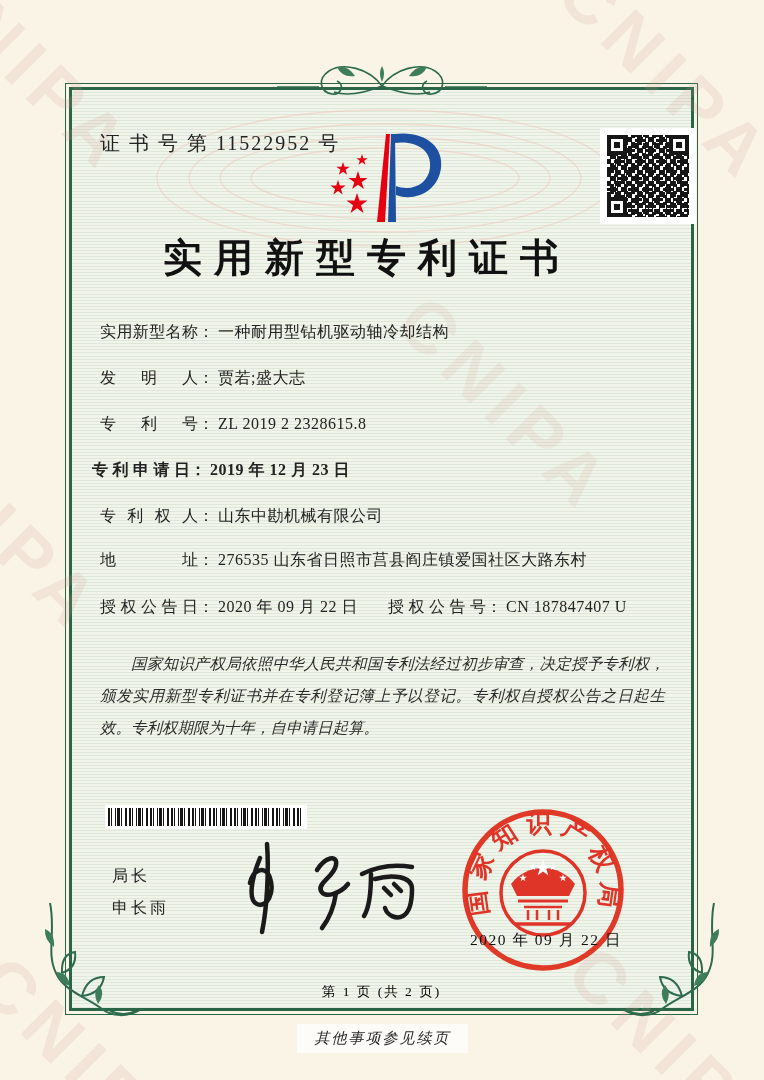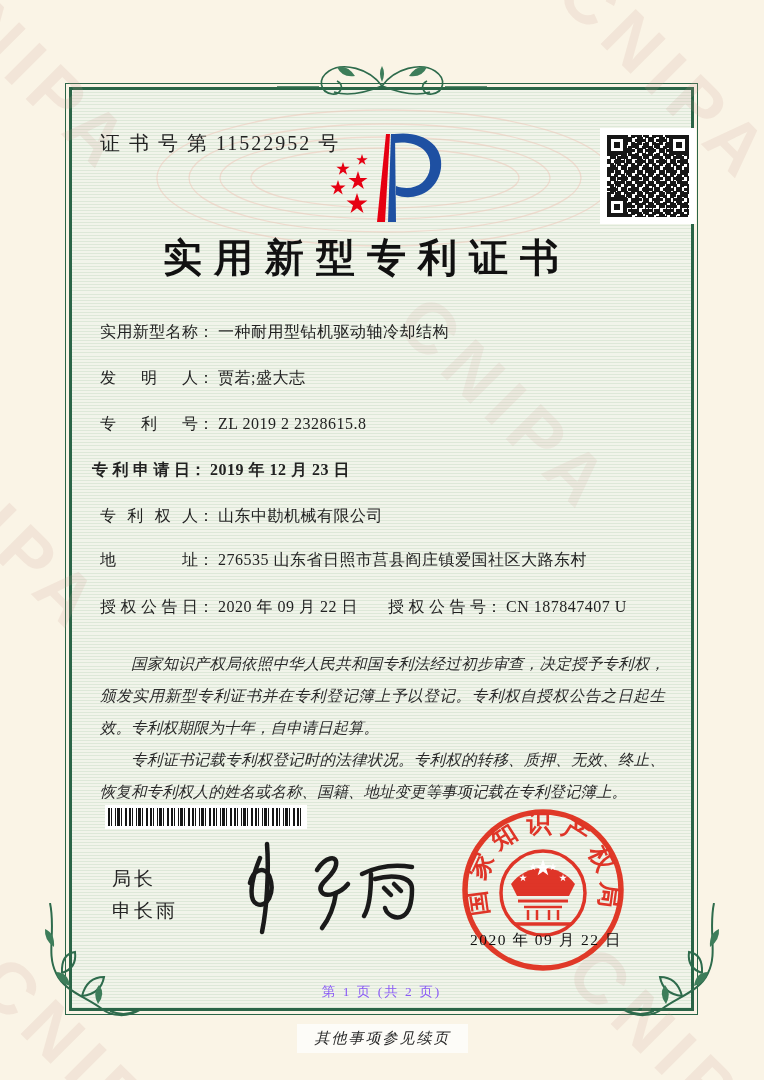--- a/index.html
+++ b/index.html
@@ -73,33 +73,33 @@
     background-size:7px 7px,11px 11px;
     background-position:0 0,3px 2px;
   }
   .finder{position:absolute;width:20px;height:20px;border:4px solid #161616;background:#fff;box-sizing:border-box;}
   .finder::after{content:"";position:absolute;left:3px;top:3px;width:6px;height:6px;background:#161616;}
   .f-tl{left:0;top:0;} .f-tr{right:0;top:0;} .f-bl{left:0;bottom:0;}
   
   .signoff{
     position:absolute;z-index:5;
     font-family:"Liberation Sans","DejaVu Sans",sans-serif;
-    font-size:19px;color:#222;letter-spacing:3px;
+    font-size:16px;color:#222;letter-spacing:3px;
   }
   .sig-svg{left:222px;top:838px;z-index:5;}
   
   .seal-svg{left:448px;top:794px;z-index:6;opacity:.95;}
   .seal-date{
     left:470px;top:930px;z-index:7;
     font-size:15.5px;letter-spacing:1.5px;color:#111;
   }
   
   .page-no{
     left:65px;top:983px;width:633px;text-align:center;z-index:5;
-    font-size:13.5px;letter-spacing:2px;color:#8b5cf6;
+    font-size:13.5px;letter-spacing:2px;color:#000000;
   }
   .note-strip{
     left:297px;top:1024px;width:171px;height:29px;z-index:5;
     background:#fdfcf8;display:flex;align-items:center;justify-content:center;
     font-size:15px;font-style:italic;letter-spacing:2px;color:#2a2a2a;
   }
   
   .orn{z-index:4;pointer-events:none;}
   .rosette{z-index:3;pointer-events:none;opacity:.45;}
 </style>
@@ -226,21 +226,20 @@
   <span class="flabel">授权公告日</span><span>：</span>
   <span class="fvalue">2020 年 09 月 22 日</span>
 </div>
 <div class="field" style="left:388px;top:597px;">
   <span class="flabel">授权公告号</span><span>：</span>
   <span class="fvalue">CN 187847407 U</span>
 </div>
 
 <div class="abs body-text">
   <p>国家知识产权局依照中华人民共和国专利法经过初步审查，决定授予专利权，颁发实用新型专利证书并在专利登记簿上予以登记。专利权自授权公告之日起生效。专利权期限为十年，自申请日起算。</p>
-  <p>专利证书记载专利权登记时的法律状况。专利权的转移、质押、无效、终止、恢复和专利权人的姓名或名称、国籍、地址变更等事项记载在专利登记簿上。</p>
 </div>
 
 <div class="abs barcode"></div>
 
 <div class="signoff" style="left:112px;top:866px;">局长</div>
 <div class="signoff" style="left:112px;top:898px;">申长雨</div>
 
 <svg class="abs sig-svg" width="215" height="100" viewBox="0 0 215 100">
   <g stroke="#1a1a1a" stroke-width="4.5" fill="none" stroke-linecap="round" stroke-linejoin="round">
     <path d="M38 20 C 29 42 26 62 35 66 C 45 70 53 55 48 40 C 44 27 31 31 28 45"></path>

